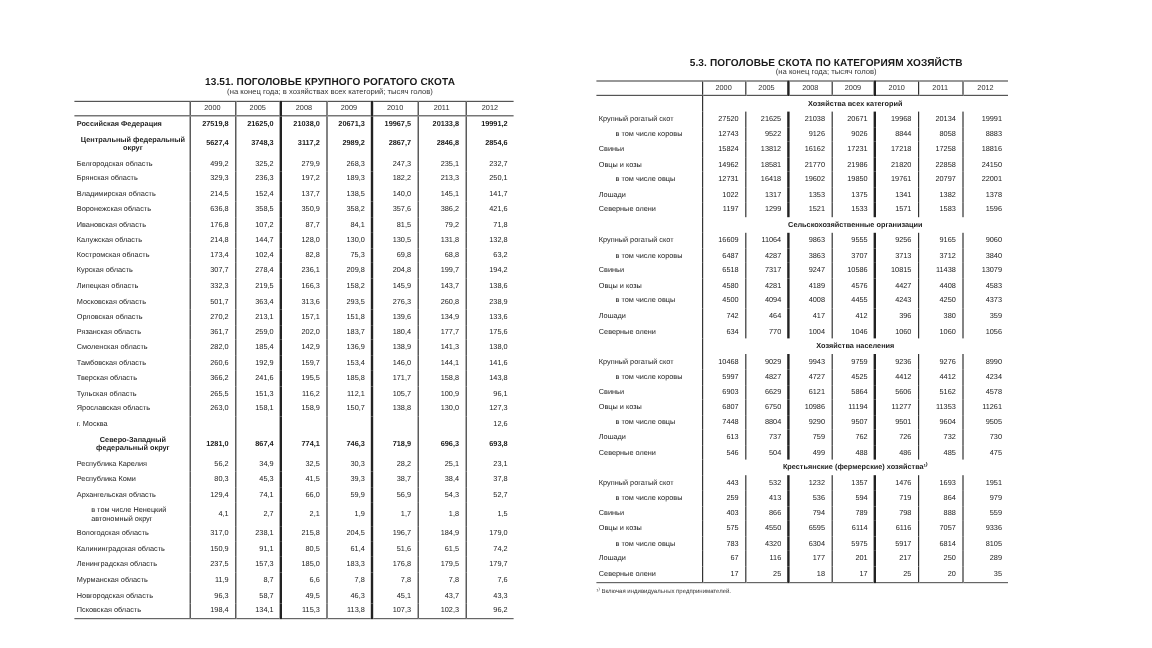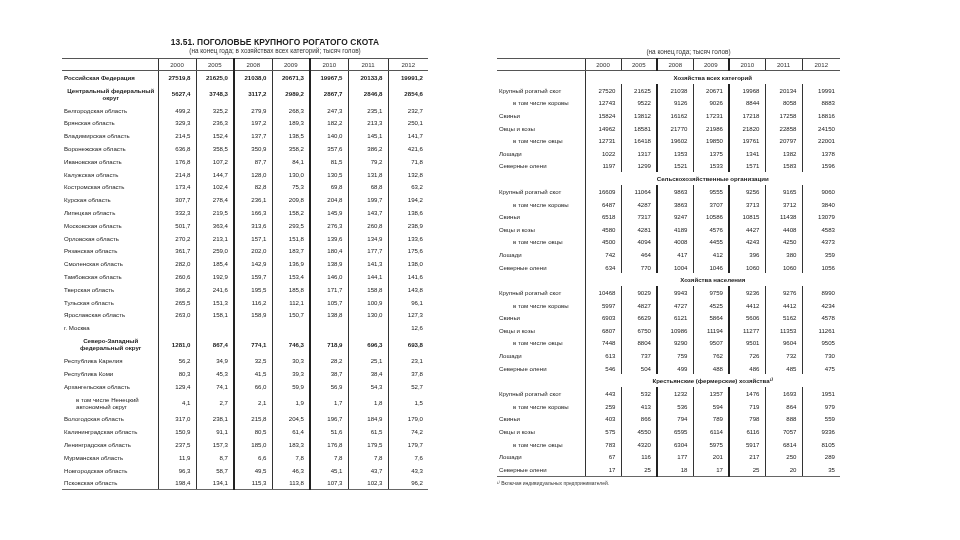--- a/index.html
+++ b/index.html
@@ -1,18 +1,18 @@
 <!DOCTYPE html>
 <html><head>
 <meta charset="utf-8">
 <style>
   html, body { margin:0; padding:0; background:#ffffff; }
   body { width:960px; height:540px; position:relative; overflow:hidden; font-family:"Liberation Sans", sans-serif; color:#1a1a1a; }
   .page { position:absolute; background:#fff; }
-  #left { left:62px; top:38px; width:366px; }
+  #left { left:62px; top:64px; width:366px; }
   #right { left:497px; top:48px; width:343px; }
   .title { text-align:center; font-weight:bold; font-size:8.4px; letter-spacing:0.1px; line-height:9px; margin-left:60px; }
   .subtitle { text-align:center; font-size:6.4px; line-height:8px; color:#333; margin-left:60px; }
   table { border-collapse:collapse; table-layout:fixed; }
   td, th { font-size:6.1px; line-height:7px; padding:0; white-space:nowrap; }
   th { font-weight:normal; color:#333; height:11px; text-align:center; border-bottom:1px solid #555; border-top:1px solid #555; }
   td.num { text-align:right; padding-right:5px; }
   td.lab { text-align:left; color:#222; padding-left:2px; }
   td.lab.center { text-align:center; font-weight:bold; }
   td.lab.indent { padding-left:14px; }
@@ -365,20 +365,21 @@
           <td class="num vl">113,8</td>
           <td class="num vl2">107,3</td>
           <td class="num vl">102,3</td>
           <td class="num vl">96,2</td>
         </tr>
       </tbody>
   </table>
 </div>
 
 <div class="page" id="right">
+  <div class="title" style="margin-left:40px">5.3. ПОГОЛОВЬЕ СКОТА ПО КАТЕГОРИЯМ ХОЗЯЙСТВ</div>
   <div class="subtitle" style="margin-left:40px">(на конец года; тысяч голов)</div>
   <table style="width:343px; margin-top:2px;">
     <colgroup>
       <col style="width:88px">
         <col style="width:36px">
         <col style="width:36px">
         <col style="width:36px">
         <col style="width:36px">
         <col style="width:36px">
         <col style="width:37px">

